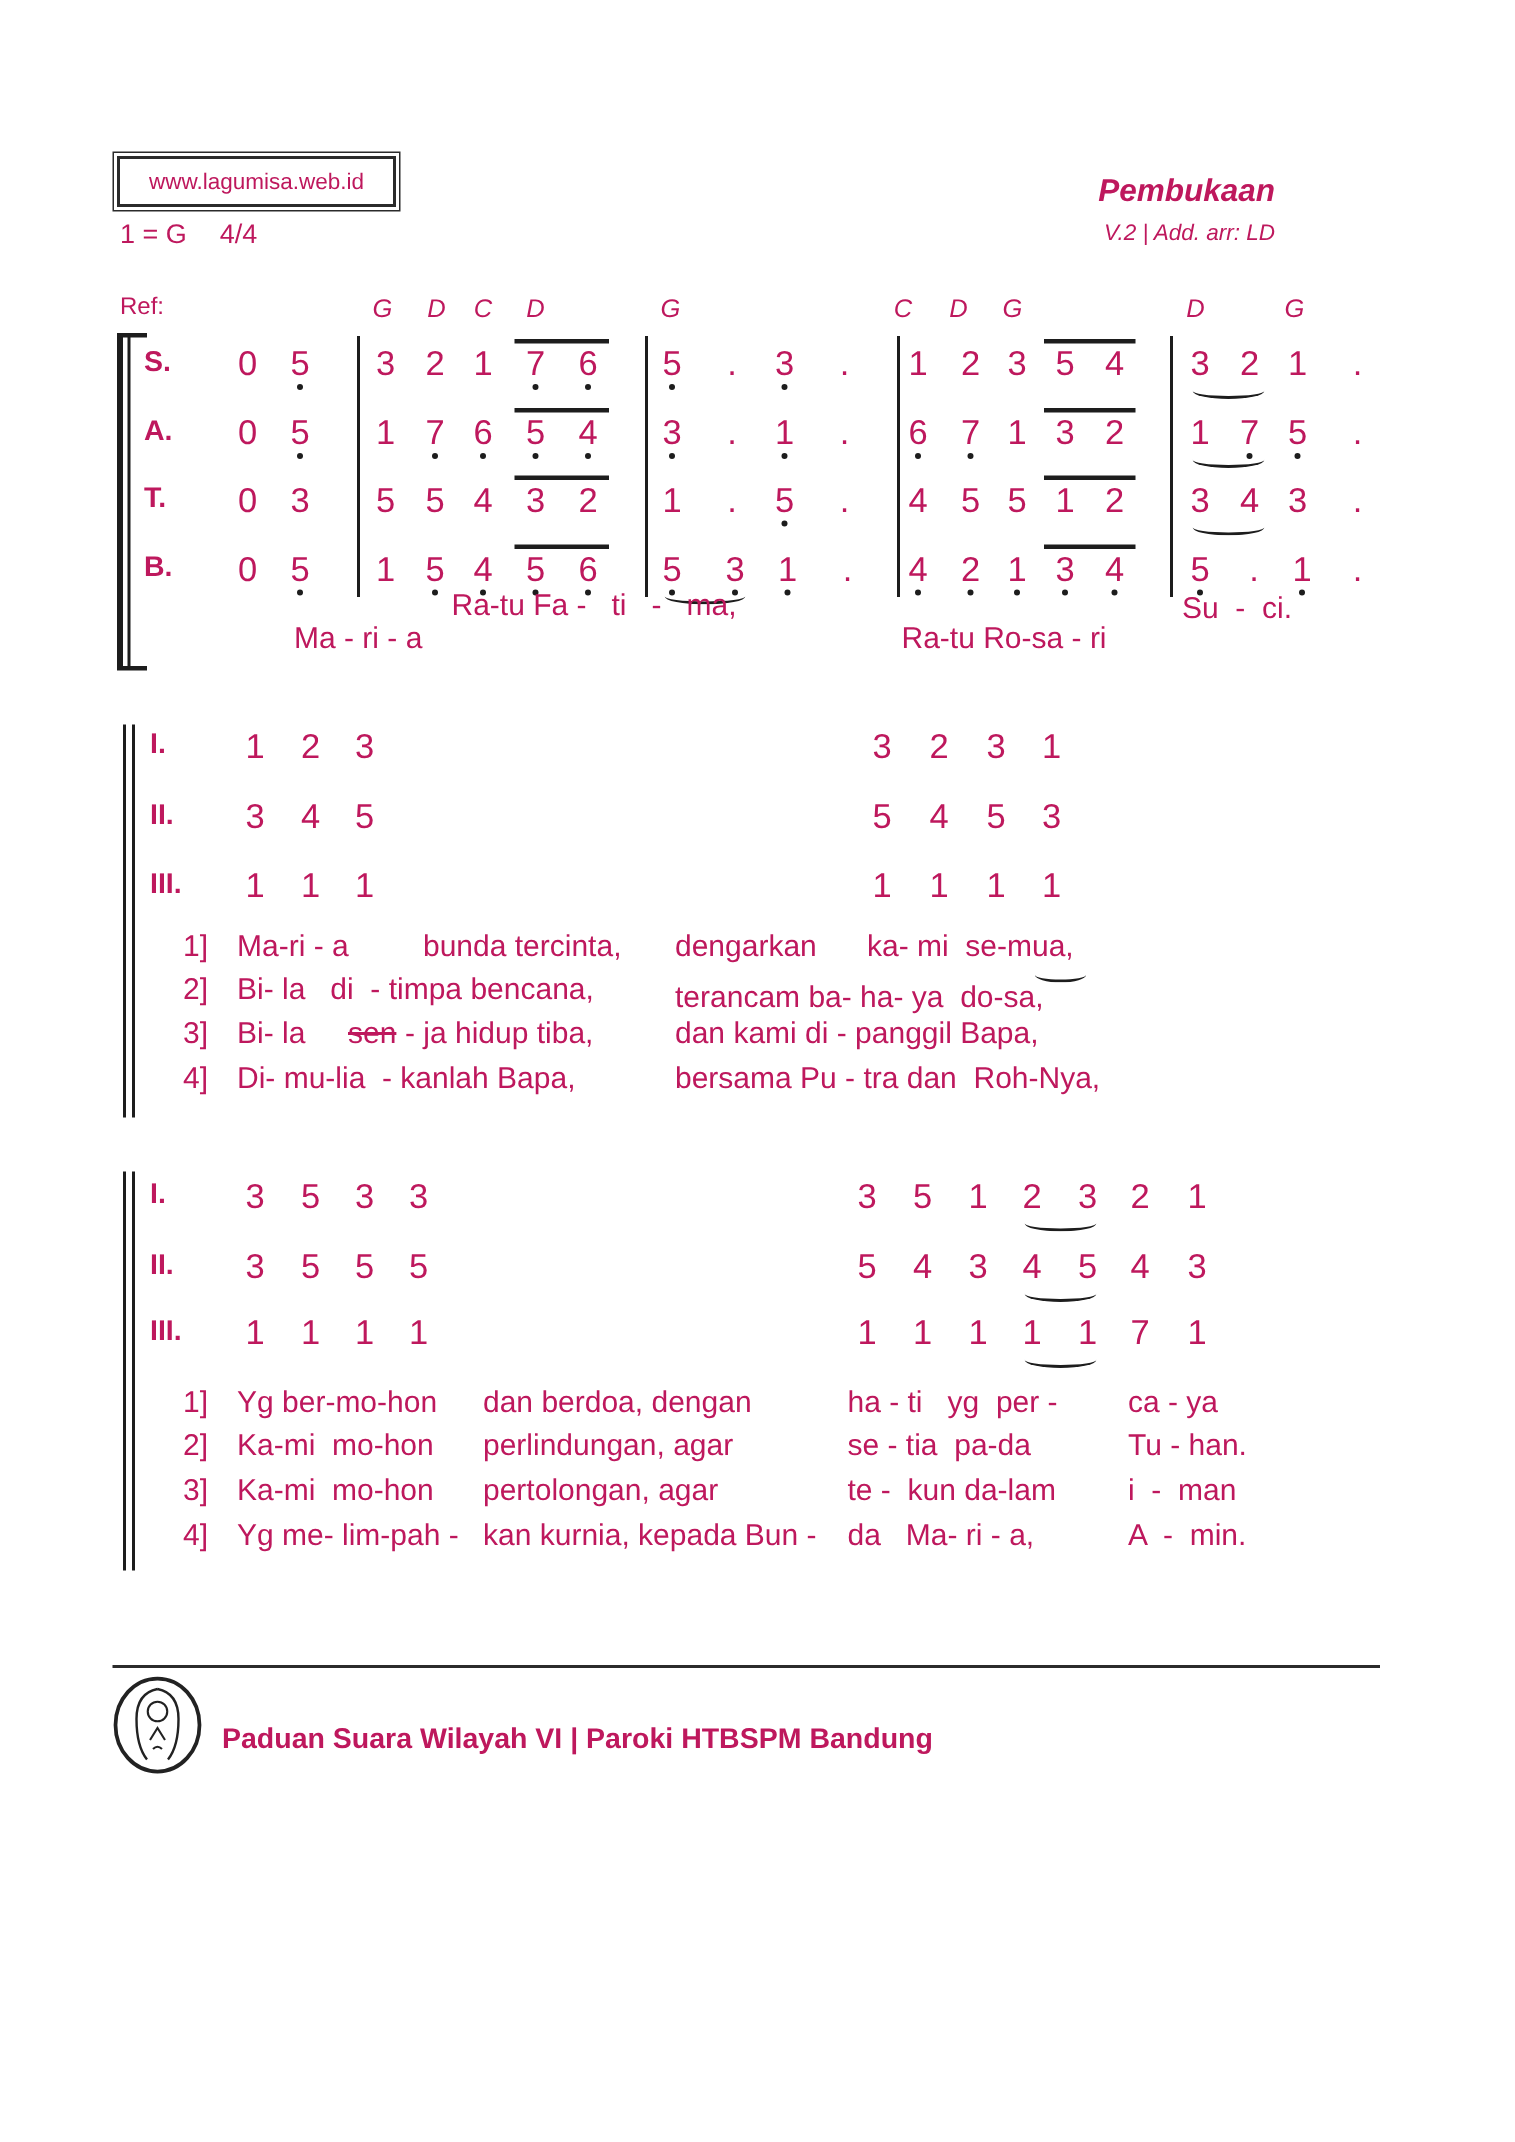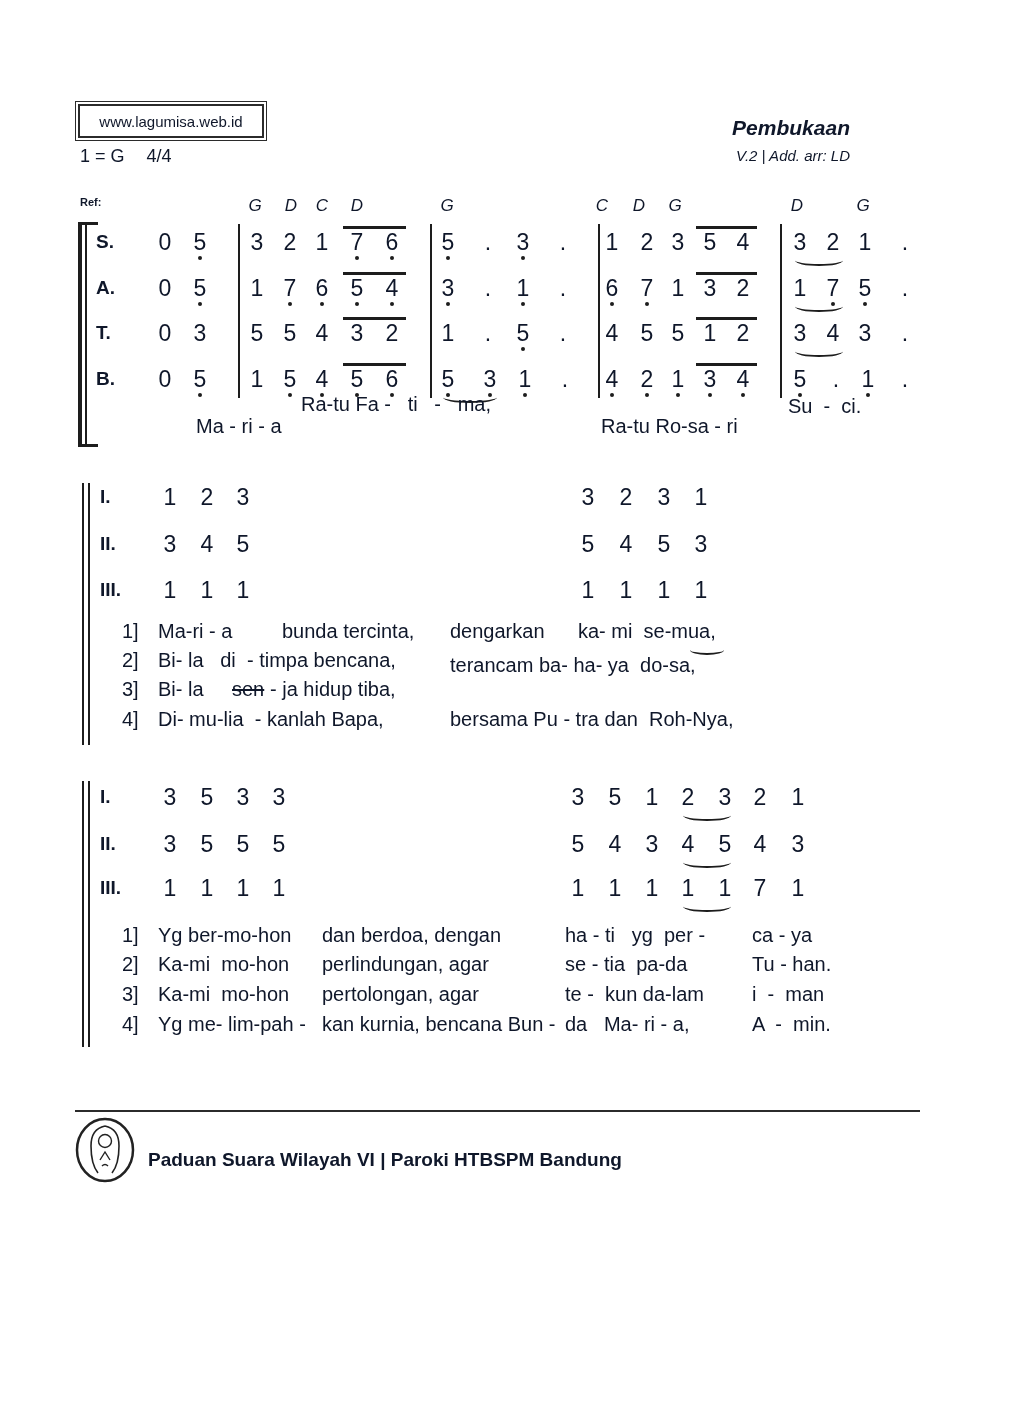--- a/index.html
+++ b/index.html
@@ -1,30 +1,30 @@
 <!DOCTYPE html>
 <html><head>
 <meta charset="utf-8">
 <style>
   html,body{margin:0;padding:0;background:#fff;}
   .page{position:relative;width:920px;height:1428px;background:#ffffff;
-        font-family:"Liberation Sans",sans-serif;color:#0f172a;overflow:hidden;}
+        font-family:"Liberation Sans",sans-serif;color:#be185d;overflow:hidden;}
   
   .site-box{position:absolute;left:78px;top:104px;width:182px;height:30px;
             border:2px solid #2b2b2b;outline:1px solid #2b2b2b;outline-offset:2px;
             display:flex;align-items:center;justify-content:center;}
   .site-box span{font-size:15px;letter-spacing:0;}
   .key-time{position:absolute;left:80px;top:146px;font-size:18px;}
   .key-time .kt-time{margin-left:22px;}
   .title{position:absolute;left:54px;right:0;top:104px;margin:0;text-align:center;
          font-family:"Liberation Serif",serif;font-weight:bold;font-variant:small-caps;
          font-size:33px;letter-spacing:1.5px;}
   .occasion{position:absolute;right:70px;top:116px;font-size:21px;font-weight:bold;font-style:italic;}
   .credit{position:absolute;right:70px;top:147px;font-size:15px;font-style:italic;}
-  .ref-label{position:absolute;left:80px;top:196px;font-size:11px;font-weight:bold;}
+  .ref-label{position:absolute;left:80px;top:196px;font-size:16px;font-weight:normal;}
   
   #notation{position:absolute;left:0;top:0;right:0;bottom:0;}
   .note{position:absolute;transform:translateX(-50%);font-size:23px;line-height:32px;}
   .chord{position:absolute;transform:translateX(-50%);font-size:17px;font-style:italic;line-height:20px;}
   .vlabel{position:absolute;font-weight:bold;font-size:19px;line-height:30px;}
   .odot{position:absolute;width:4px;height:4px;border-radius:50%;background:#1d1d1d;}
   .bar{position:absolute;background:#1d1d1d;}
   .slur{position:absolute;border-bottom:2.2px solid #1d1d1d;border-radius:0 0 55% 55%;}
   .lyr{position:absolute;font-size:20px;line-height:26px;white-space:pre;}
   .strike{text-decoration:line-through;}
@@ -236,20 +236,21 @@
       <div class="lyr" style="left: 282px; top: 618px;">bunda tercinta,</div>
       <div class="lyr" style="left: 450px; top: 618px;">dengarkan</div>
       <div class="lyr" style="left: 578px; top: 618px;">ka- mi  se-mua,</div>
       <div class="lyr" style="left: 122px; top: 647px;">2]</div>
       <div class="lyr" style="left: 158px; top: 647px;">Bi- la   di  - timpa bencana,</div>
       <div class="lyr" style="left: 450px; top: 652px;">terancam ba- ha- ya  do-sa,</div>
       <div class="lyr" style="left: 122px; top: 676px;">3]</div>
       <div class="lyr" style="left: 158px; top: 676px;">Bi- la</div>
       <div class="lyr strike" style="left: 232px; top: 676px;">sen</div>
       <div class="lyr" style="left: 270px; top: 676px;">- ja hidup tiba,</div>
+      <div class="lyr" style="left: 450px; top: 676px;">dan kami di - panggil Bapa,</div>
       <div class="lyr" style="left: 122px; top: 706px;">4]</div>
       <div class="lyr" style="left: 450px; top: 706px;">bersama Pu - tra dan  Roh-Nya,</div>
       <div class="lyr" style="left: 158px; top: 706px;">Di- mu-lia  - kanlah Bapa,</div>
       <div class="slur" style="left: 690px; top: 645px; width: 34px; height: 8px;"></div>
       <div class="bar" style="left: 82px; top: 781px; width: 2px; height: 266px;"></div>
       <div class="bar" style="left: 88px; top: 781px; width: 2px; height: 266px;"></div>
       <div class="vlabel" style="left: 100px; top: 782px;">I.</div>
       <div class="note" style="left: 170px; top: 781px;">3</div>
       <div class="note" style="left: 207px; top: 781px;">5</div>
       <div class="note" style="left: 243px; top: 781px;">3</div>
@@ -298,21 +299,21 @@
       <div class="lyr" style="left: 322px; top: 951px;">perlindungan, agar</div>
       <div class="lyr" style="left: 565px; top: 951px;">se - tia  pa-da</div>
       <div class="lyr" style="left: 752px; top: 951px;">Tu - han.</div>
       <div class="lyr" style="left: 122px; top: 981px;">3]</div>
       <div class="lyr" style="left: 158px; top: 981px;">Ka-mi  mo-hon</div>
       <div class="lyr" style="left: 322px; top: 981px;">pertolongan, agar</div>
       <div class="lyr" style="left: 565px; top: 981px;">te -  kun da-lam</div>
       <div class="lyr" style="left: 752px; top: 981px;">i  -  man</div>
       <div class="lyr" style="left: 122px; top: 1011px;">4]</div>
       <div class="lyr" style="left: 158px; top: 1011px;">Yg me- lim-pah -</div>
-      <div class="lyr" style="left: 322px; top: 1011px;">kan kurnia, bencana Bun -</div>
+      <div class="lyr" style="left: 322px; top: 1011px;">kan kurnia, kepada Bun -</div>
       <div class="lyr" style="left: 565px; top: 1011px;">da   Ma- ri - a,</div>
       <div class="lyr" style="left: 752px; top: 1011px;">A  -  min.</div>
     </div>
 
   <div class="foot-rule"></div>
   <div class="logo">
     <svg width="62" height="68" viewBox="0 0 62 68">
       <ellipse cx="31" cy="34" rx="28" ry="31" fill="none" stroke="#222" stroke-width="2.5"></ellipse>
       <path d="M31 10 C 21 12 17 20 17 30 C 17 44 20 52 24 57 M31 10 C 41 12 45 20 45 30 C 45 44 42 52 38 57" fill="none" stroke="#222" stroke-width="1.6"></path>
       <circle cx="31" cy="25" r="6.5" fill="none" stroke="#222" stroke-width="1.4"></circle>

